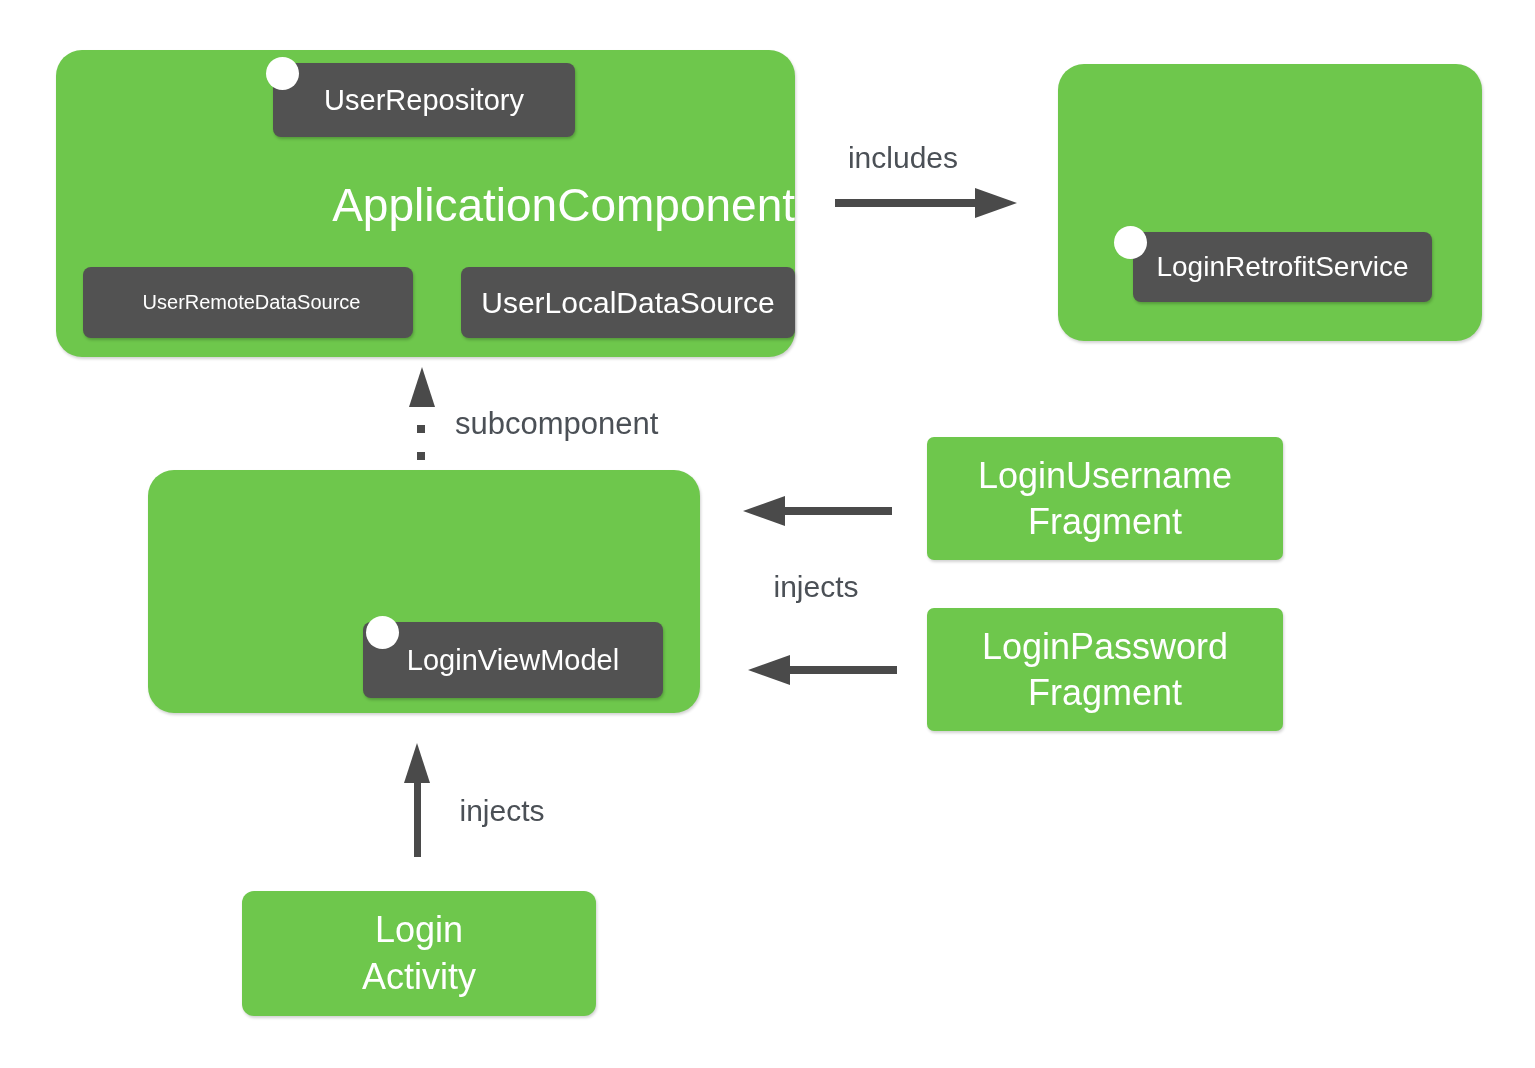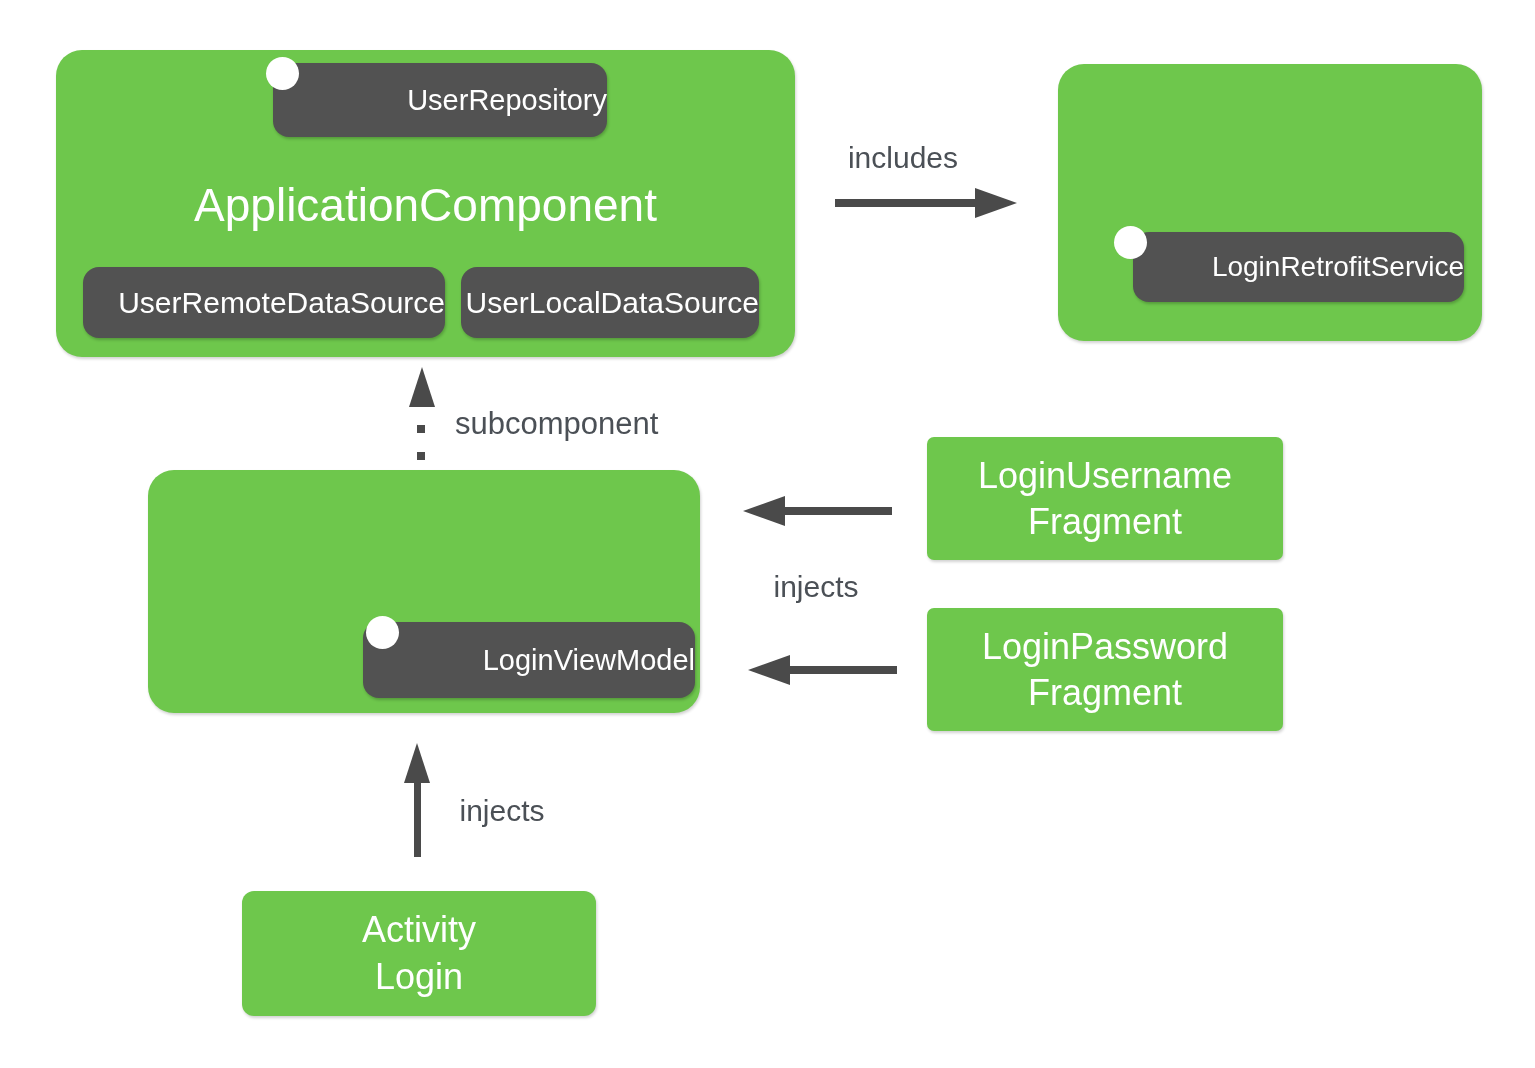--- a/index.html
+++ b/index.html
@@ -6,23 +6,23 @@
   #canvas{
     position:relative;width:1535px;height:1068px;background:var(--background,#fff);
     font-family:"Liberation Sans","DejaVu Sans",sans-serif;overflow:hidden;
   }
   .box{
     position:absolute;background:var(--green,#6EC74C);border-radius:26px;
     box-shadow:1px 2px 3px rgba(0,0,0,0.18);color:var(--box-text,#fff);
   }
   .box-sm{border-radius:7px;}
   .chip{
-    position:absolute;background:var(--chip-gray,#525252);border-radius:16px;
+    position:absolute;background:var(--chip-gray,#525252);border-radius:8px;
     box-shadow:1px 2px 3px rgba(0,0,0,0.22);color:var(--box-text,#fff);
-    display:flex;align-items:center;justify-content:flex-end;padding-left:32px;
+    display:flex;align-items:center;justify-content:center;
   }
   .chip-label{font-size:29px;white-space:nowrap;}
   .scope-dot{
     position:absolute;width:33px;height:33px;border-radius:50%;
     background:var(--box-text,#fff);
   }
   .big-title{
     position:absolute;left:0;right:0;text-align:center;
     font-size:46px;line-height:56px;white-space:nowrap;
   }
@@ -57,29 +57,29 @@
     border-bottom:40px solid var(--arrow-gray,#4A4A4A);
   }
   .dash{position:absolute;width:8px;height:8px;background:var(--arrow-gray,#4A4A4A);}
 </style>
 </head>
 <body>
 
 <div id="canvas">
 
   <div class="box" style="left:56px;top:50px;width:739px;height:307px;">
-    <div class="big-title" style="top:127px;">ApplicationComponent</div>
+    <div class="big-title" style="top:127px;text-align:right;">ApplicationComponent</div>
     <div class="chip" style="left:217px;top:13px;width:302px;height:74px;">
       <span class="chip-label">UserRepository</span>
     </div>
     <div class="scope-dot" style="left:210px;top:7px;"></div>
     <div class="chip" style="left:27px;top:217px;width:330px;height:71px;">
-      <span class="chip-label" style="font-size:30px;margin-left:7px;">UserRemoteDataSource</span>
+      <span class="chip-label" style="font-size:20px;margin-left:7px;">UserRemoteDataSource</span>
     </div>
-    <div class="chip" style="left:405px;top:217px;width:266px;height:71px;">
+    <div class="chip" style="left:405px;top:217px;width:334px;height:71px;">
       <span class="chip-label" style="font-size:30px;">UserLocalDataSource</span>
     </div>
   </div>
 
   <div>
     <div class="shaft-h" style="left:835px;top:199px;width:140px;"></div>
     <div class="head-right" style="left:975px;top:188px;"></div>
   </div>
   <div class="edge-label" style="left:833px;top:140px;width:140px;text-align:center;">includes</div>
 
@@ -129,18 +129,18 @@
   </div>
 
   <div>
     <div class="head-up" style="left:404px;top:743px;"></div>
     <div class="shaft-v" style="left:414px;top:781px;height:76px;"></div>
   </div>
   <div class="edge-label" style="left:442px;top:793px;width:120px;text-align:center;">injects</div>
 
   <div class="box" style="left:242px;top:891px;width:354px;height:125px;border-radius:12px;">
     <div class="two-line" style="top:15px;line-height:47px;">
+      <span>Login</span>
       <span>Activity</span>
-      <span>Login</span>
     </div>
   </div>
 
 </div>
 
 </body></html>

